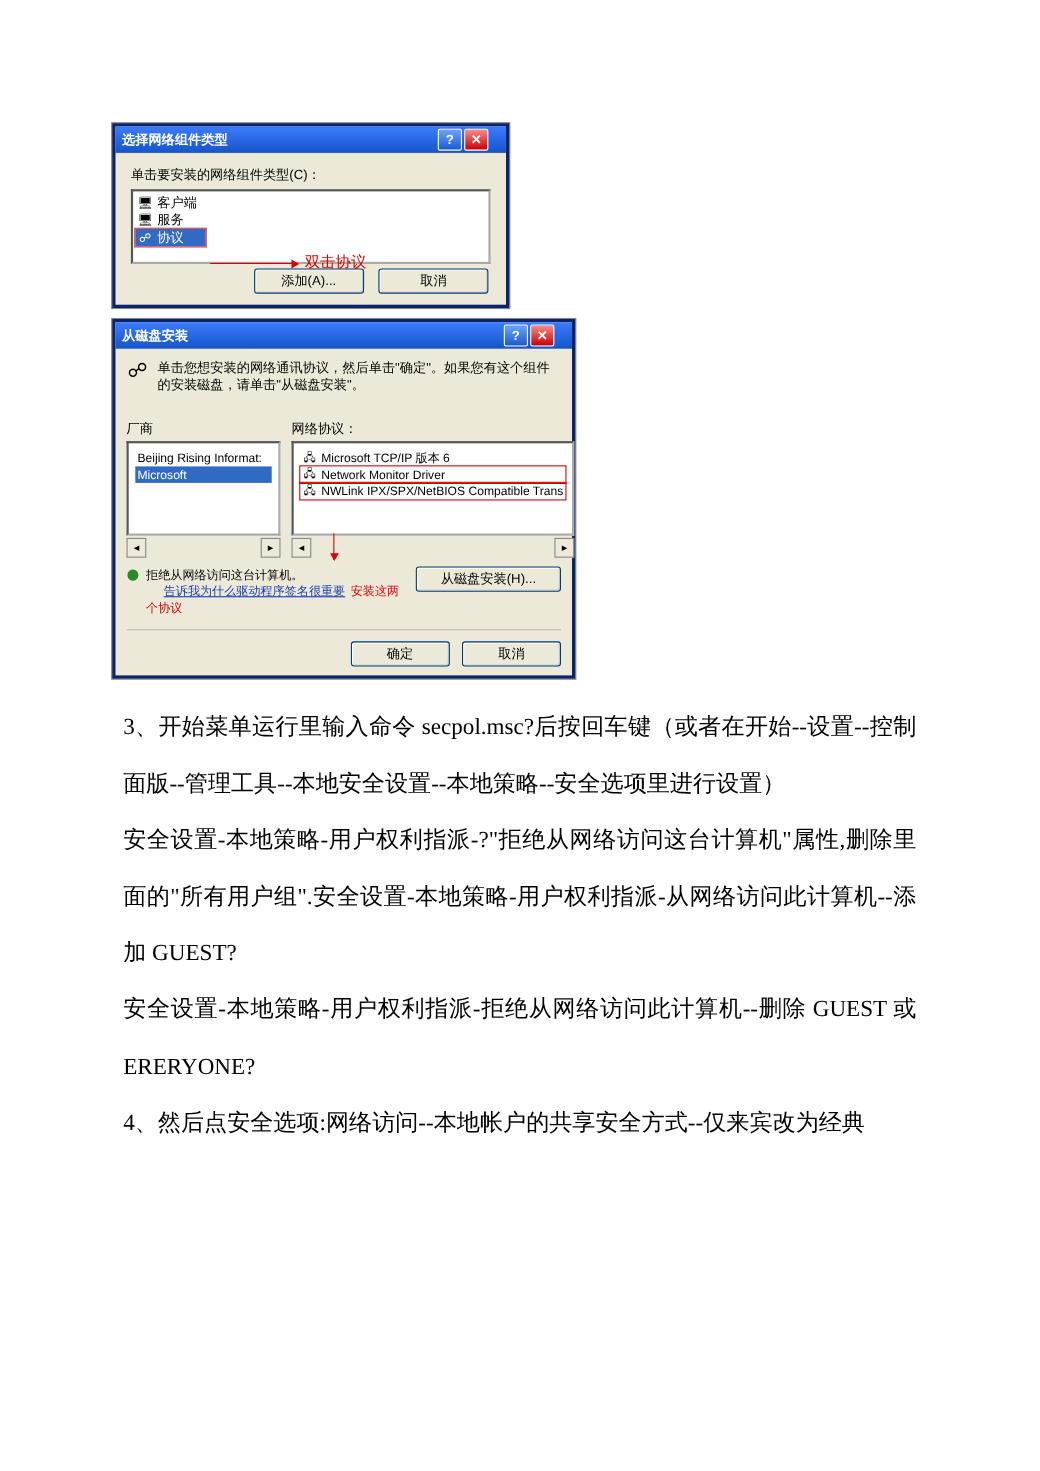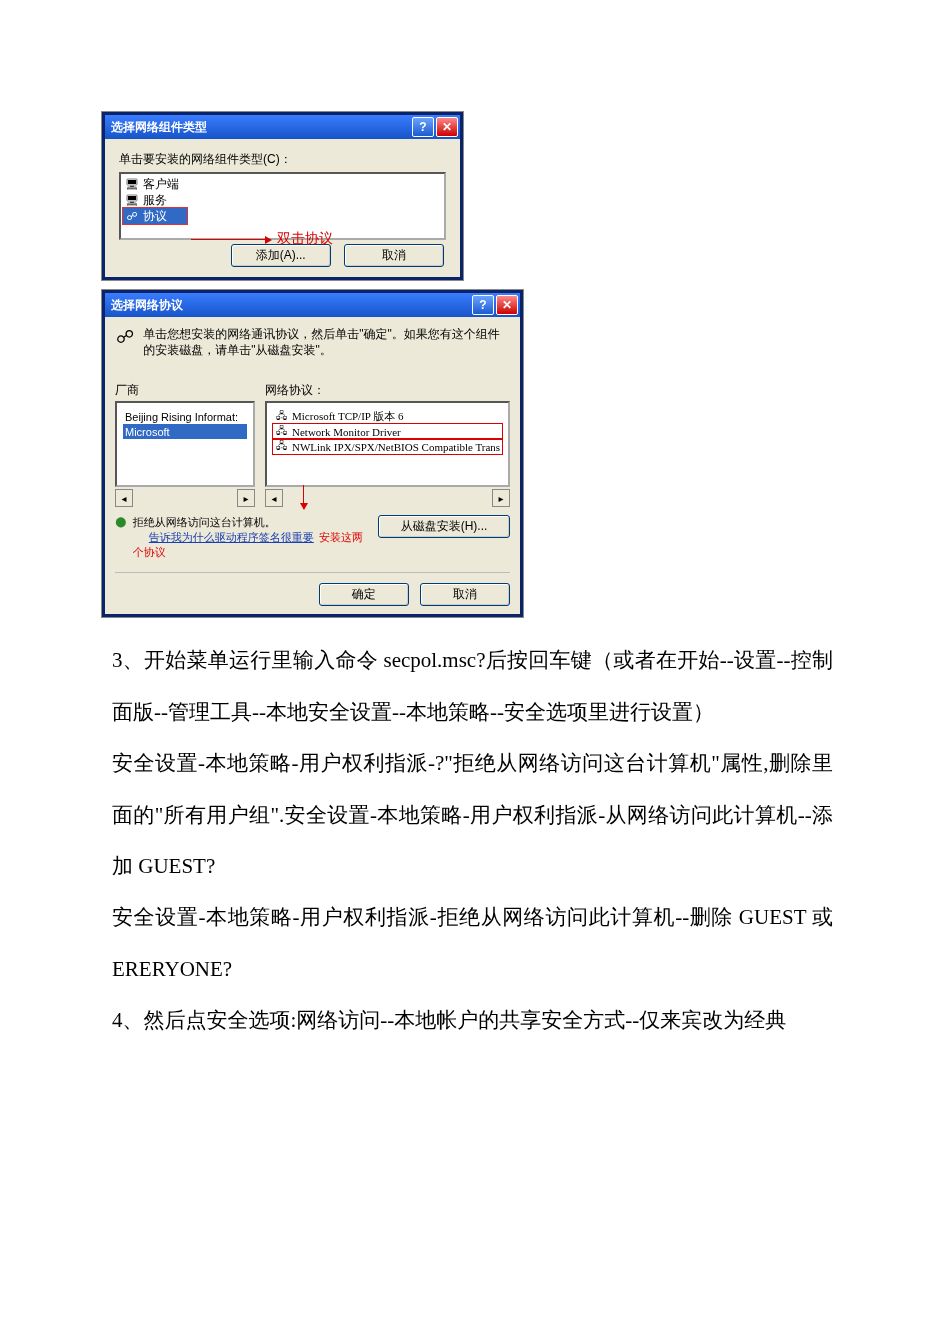--- a/index.html
+++ b/index.html
@@ -21,21 +21,21 @@
   .dlg2 { width: 415px; }
   .titlebar {
     height: 24px;
     background: linear-gradient(to bottom, #3a7cff 0%, #1654c8 100%);
     color: #fff;
     font-family: "SimSun", sans-serif;
     font-size: 12px;
     font-weight: bold;
     display: flex;
     align-items: center;
-    padding: 0 2px 0 6px;
+    padding: 0 16px 0 6px;
   }
   .title-text { flex: 1; }
   .tb-btns { display: flex; gap: 2px; }
   .tb-btn {
     width: 20px; height: 18px;
     font-family: Arial, sans-serif;
     font-size: 12px;
     font-weight: bold;
     display: flex; align-items: center; justify-content: center;
     border: 1px solid #fff;
@@ -179,21 +179,21 @@
       </div>
       <div class="btnrow">
         <span class="xpbtn">添加(A)...</span>
         <span class="xpbtn" style="margin-left:10px;">取消</span>
       </div>
     </div>
   </div>
 
   <div class="dlg dlg2">
     <div class="titlebar">
-      <span class="title-text">选择网络协议</span>
+      <span class="title-text">从磁盘安装</span>
       <div class="tb-btns">
         <div class="tb-btn tb-help">?</div>
         <div class="tb-btn tb-close">✕</div>
       </div>
     </div>
     <div class="dlg-body">
       <div class="toprow">
         <div class="vendor-ico">☍</div>
         <div class="hint">单击您想安装的网络通讯协议，然后单击"确定"。如果您有这个组件的安装磁盘，请单击"从磁盘安装"。</div>
       </div>
@@ -206,21 +206,21 @@
             </div>
             <div class="li sel2">
               <span>Microsoft</span>
             </div>
           </div>
           <div class="scrollrow">
             <div class="sc-btn">◂</div>
             <div class="sc-btn" style="margin-left:auto;">▸</div>
           </div>
         </div>
-        <div class="col" style="position:relative;font-family:Liberation Serif, serif;">
+        <div class="col" style="position:relative;">
           <div class="col-lab">网络协议：</div>
           <div class="lb2" style="position:relative;">
             <div class="li">
               <span class="smallico">🖧</span>
               <span>Microsoft TCP/IP 版本 6</span>
             </div>
             <div class="li boxed">
               <span class="smallico">🖧</span>
               <span>Network Monitor Driver</span>
             </div>

